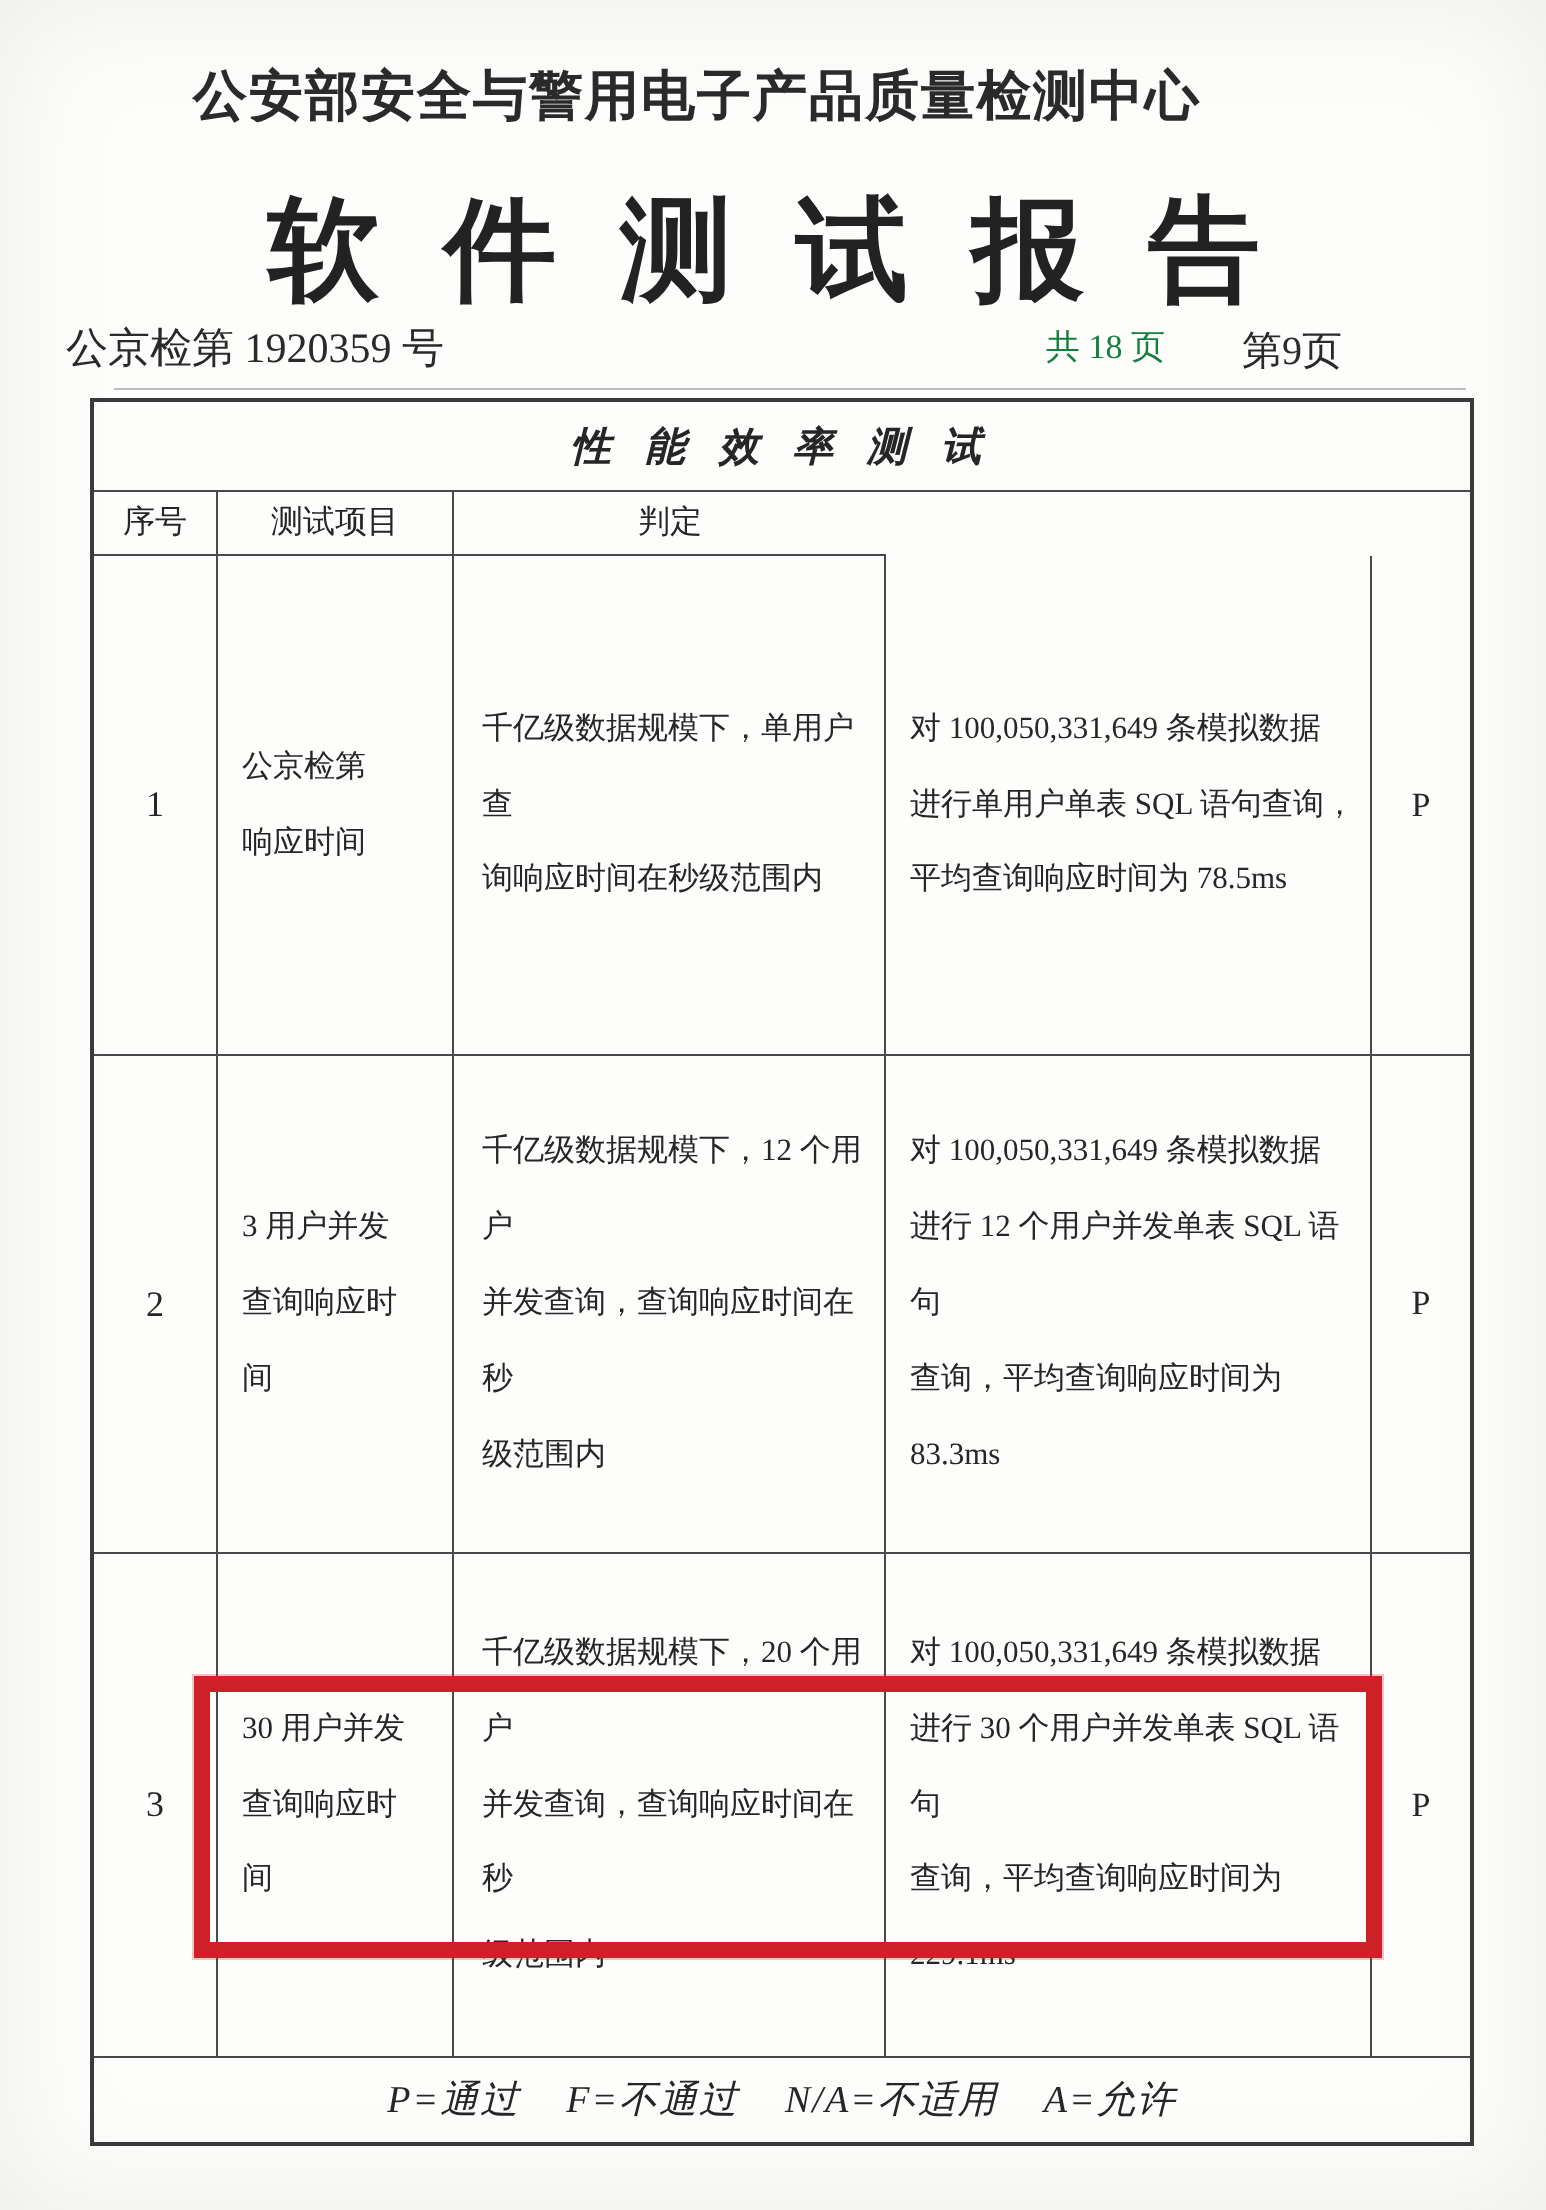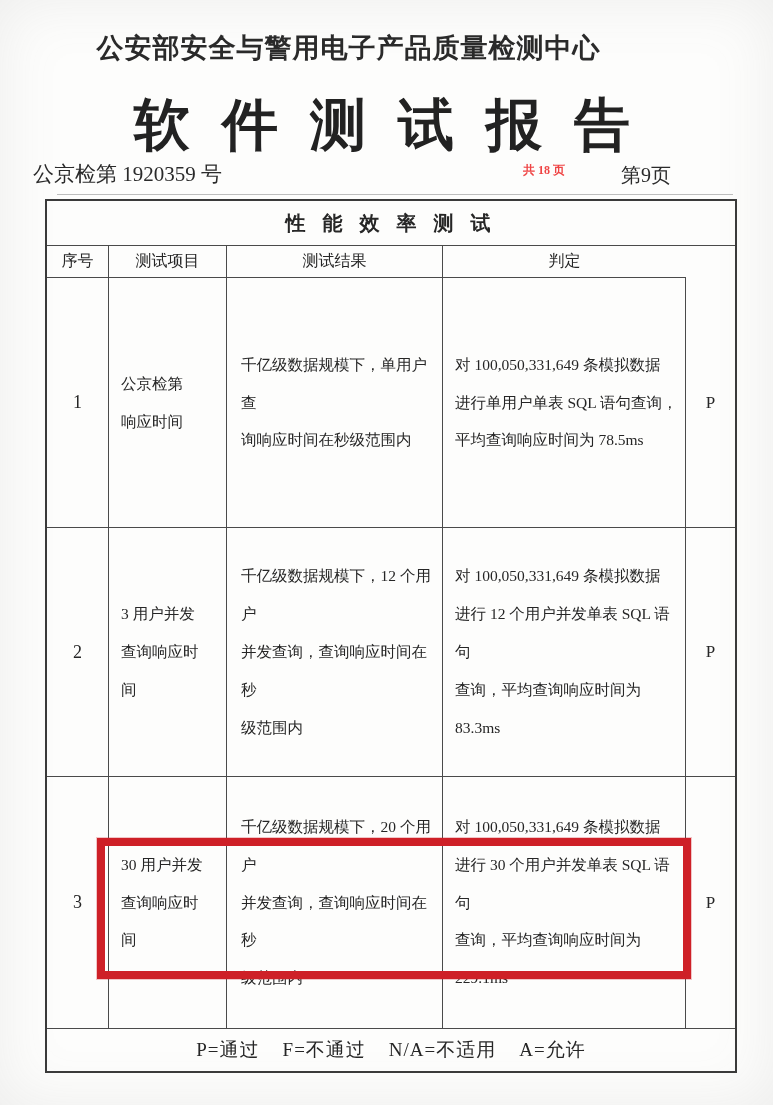--- a/index.html
+++ b/index.html
@@ -18,21 +18,21 @@
     text-align:center; font-size:27px; font-weight:600;
     letter-spacing:1px; color:#2a2a2a;
   }
   .report-title {
     position:absolute; top:88px; left:0; width:773px;
     text-align:center; font-size:56px; font-weight:700;
     letter-spacing:9px; color:#222;
   }
   .doc-line { position:absolute; top:160px; left:0; width:773px; height:30px; }
   .doc-number { position:absolute; left:33px; top:0; font-size:21px; color:#2a2a2a; }
-  .pages-total { position:absolute; left:523px; top:2px; font-size:12px; color:#ef4444;font-weight:bold; }
+  .pages-total { position:absolute; left:523px; top:2px; font-size:17px; color:#15803d; }
   .pages-current { position:absolute; left:621px; top:2px; font-size:20px; color:#2a2a2a; }
 
   .pre-line-ghost {
     position:absolute; left:57px; top:194px; width:676px; height:1px;
     background:#bdbdbd;
   }
 
   .test-table {
     position:absolute; left:45px; top:199px; width:692px; height:874px;
     border:2px solid #3a3a3a;
@@ -43,21 +43,21 @@
   .t-row { display:grid; grid-template-columns:62px 118px 216px 243px auto; }
   .t-row-single { display:block; }
   .cell {
     border-right:1.5px solid #4a4a4a;
     border-bottom:1.5px solid #4a4a4a;
     display:flex; align-items:center; justify-content:center;
     font-size:15.5px; color:#262626;
     overflow:hidden;
   }
   .cell:last-child { border-right:none; }
-  .row-legend .cell-legend, .row-title .cell-title { border-right:none; }
+  .row-legend .cell-legend, .row-title .cell-title { border-right:none;font-style:italic; }
 
   .cell-title {
     border-bottom:1.5px solid #4a4a4a;
     display:flex; align-items:center; justify-content:center;
     font-size:20px; font-weight:600; letter-spacing:6px; height:100%;
   }
   .hdr { font-size:16px; }
   .num { font-size:18px; }
   .verdict { font-size:17px; font-family:"Liberation Serif","DejaVu Serif",serif; }
 
@@ -101,21 +101,20 @@
 
   <div class="test-table">
 
     <div class="t-row-single row-title">
       <div class="cell-title">性  能  效  率  测  试</div>
     </div>
 
     <div class="t-row row-header">
       <div class="cell hdr">序号</div>
       <div class="cell hdr">测试项目</div>
-      <div class="cell hdr">测试结果</div>
       <div class="cell hdr">判定</div>
     </div>
 
     <div class="t-row row-body">
       <div class="cell num">1</div>
       <div class="cell cell-left pad-item">公京检第
 响应时间</div>
       <div class="cell cell-left pad-req">千亿级数据规模下，单用户查
 询响应时间在秒级范围内</div>
       <div class="cell cell-left pad-result">对 100,050,331,649 条模拟数据

